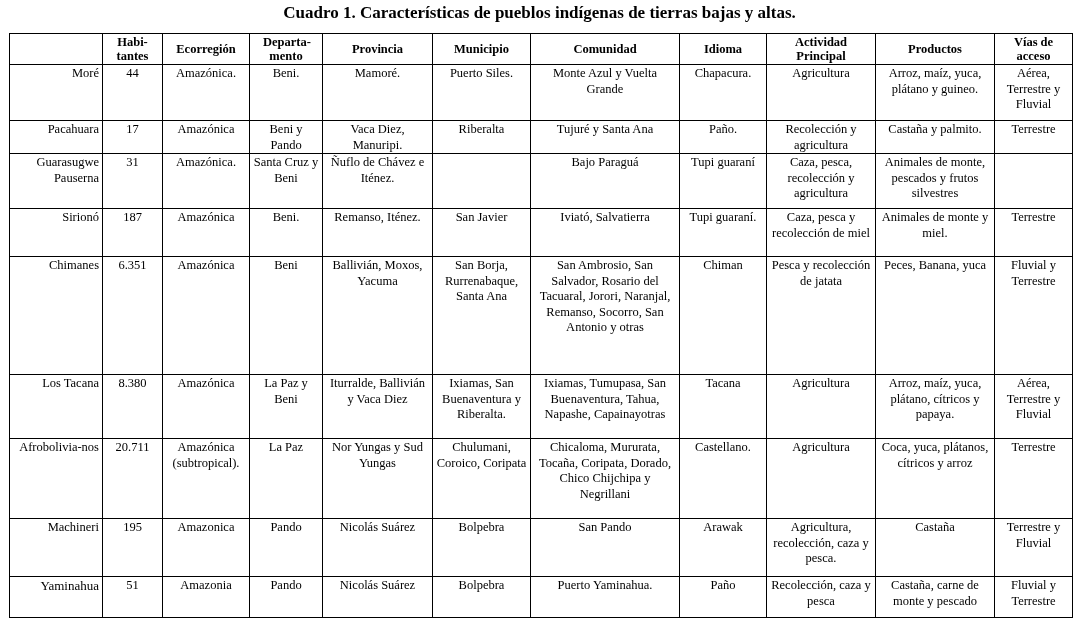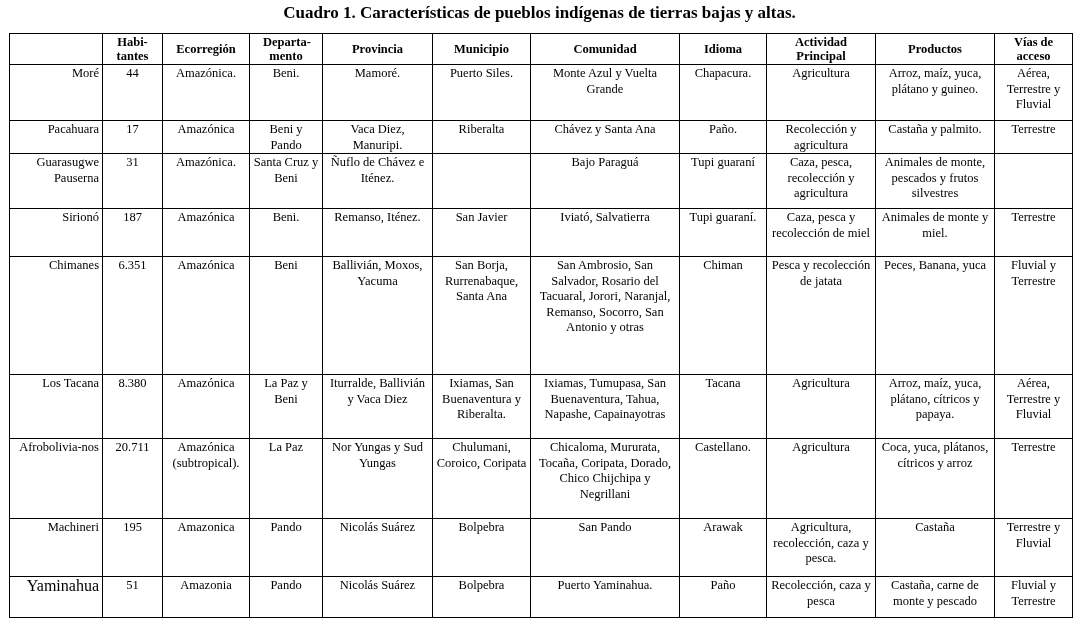--- a/index.html
+++ b/index.html
@@ -6,21 +6,21 @@
   body { width:1079px; height:635px; position:relative; overflow:hidden;
          font-family:"Liberation Serif", "DejaVu Serif", serif; color:#000; }
   .title { position:absolute; top:3px; left:0; width:1079px; text-align:center;
            font-weight:bold; font-size:17px; }
   table { position:absolute; top:33px; left:9px; border-collapse:collapse;
           table-layout:fixed; width:1063px; font-size:12.5px; line-height:15.5px; }
   td, th { border:1px solid #000; vertical-align:top; padding:1px 3px 0 3px;
            text-align:center; overflow:hidden; }
   th { font-weight:bold; vertical-align:middle; height:30px; line-height:14px; padding:0 13px; }
   td.name { text-align:right; padding-left:6px; }
-  td.small { font-size:16px; }
+  td.small { font-size:13px; }
   tr.r1 td { height:54px; }
   tr.r2 td { height:31px; }
   tr.r3 td { height:53px; }
   tr.r4 td { height:46px; }
   tr.r5 td { height:116px; }
   tr.r6 td { height:62px; }
   tr.r7 td { height:78px; }
   tr.r8 td { height:56px; }
   tr.r9 td { height:39px; }
 </style>
@@ -72,21 +72,21 @@
         <td>Arroz, maíz, yuca, plátano y guineo.</td>
         <td>Aérea, Terrestre y Fluvial</td>
       </tr>
       <tr class="r2">
         <td class="name">Pacahuara</td>
         <td>17</td>
         <td>Amazónica</td>
         <td>Beni y Pando</td>
         <td>Vaca Diez, Manuripi.</td>
         <td>Riberalta</td>
-        <td>Chávez y Santa Ana</td>
+        <td>Tujuré y Santa Ana</td>
         <td>Paño.</td>
         <td>Recolección y agricultura</td>
         <td>Castaña y palmito.</td>
         <td>Terrestre</td>
       </tr>
       <tr class="r3">
         <td class="name">Guarasugwe Pauserna</td>
         <td>31</td>
         <td>Amazónica.</td>
         <td>Santa Cruz y Beni</td>

